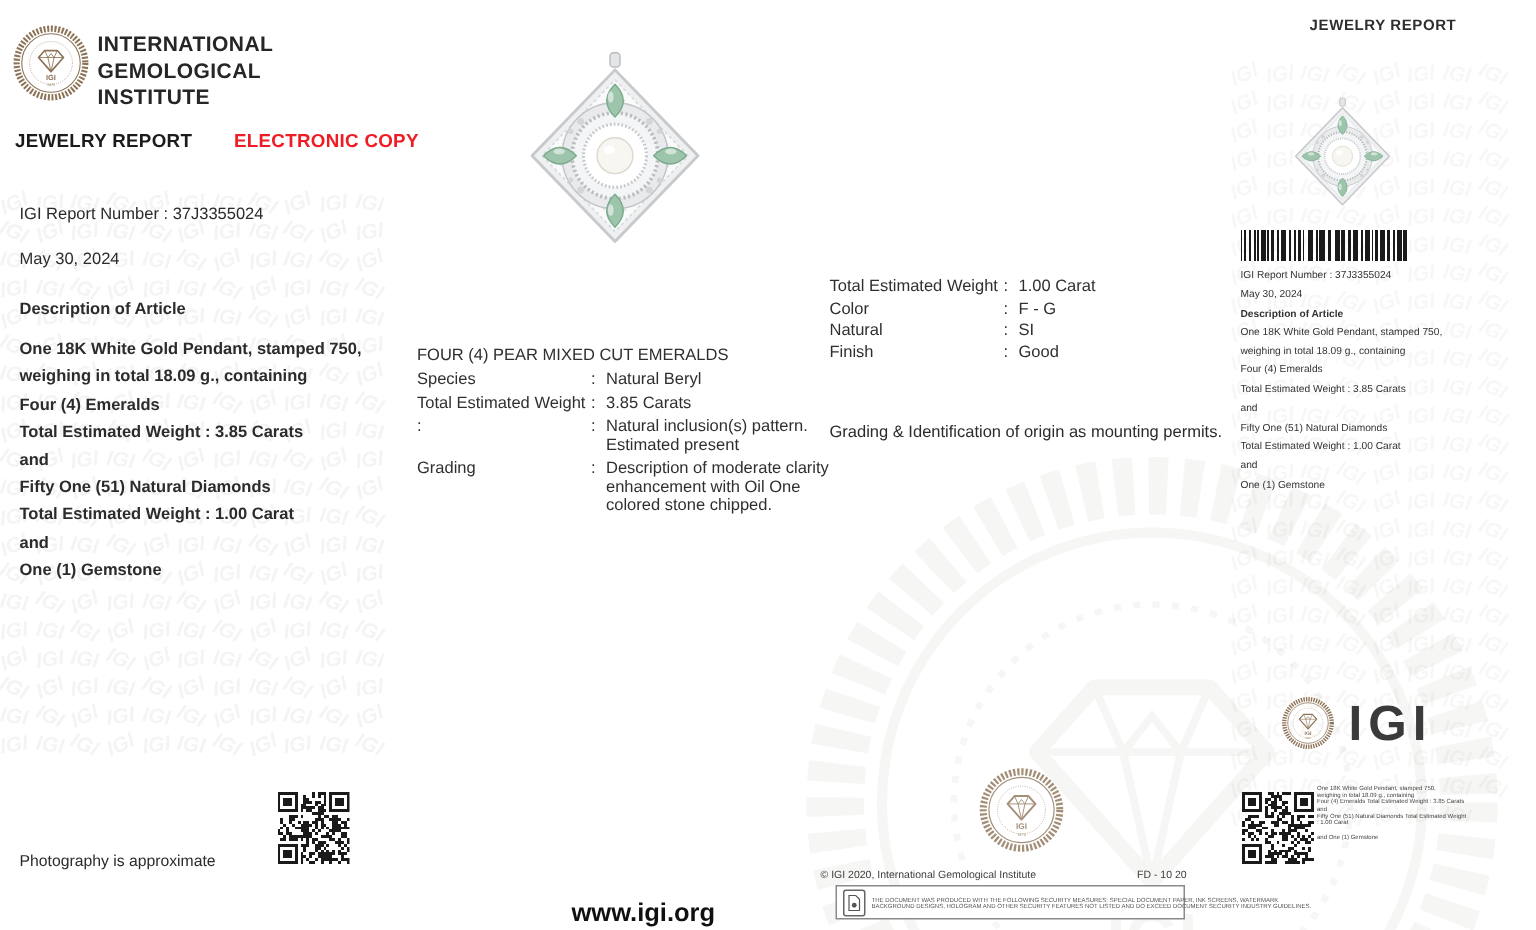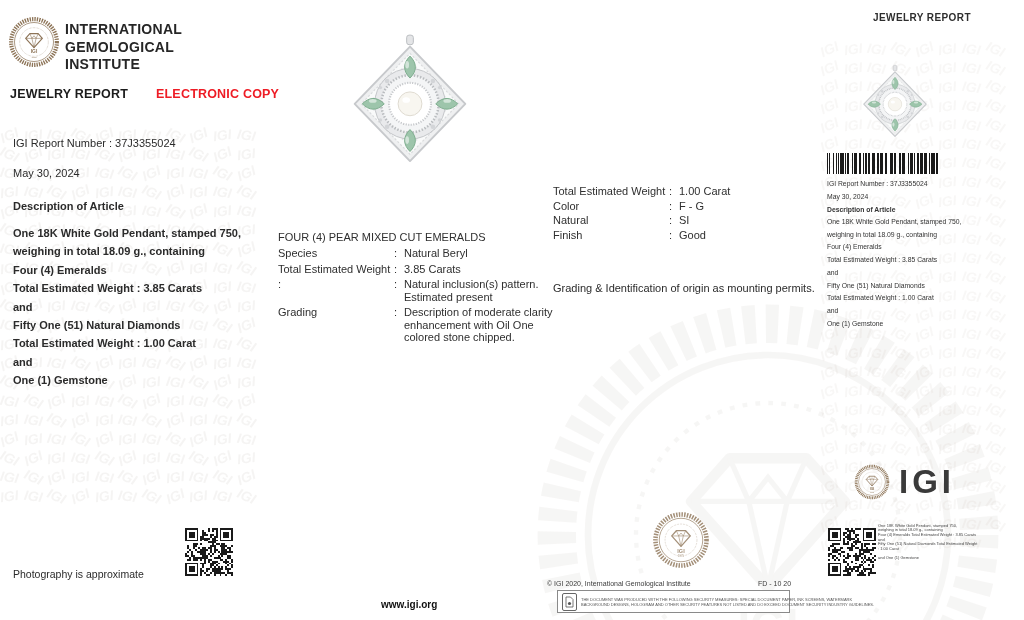--- a/index.html
+++ b/index.html
@@ -42,21 +42,21 @@
   .grading-note{position:absolute;left:553px;top:282px;font-size:11px;z-index:1;}
   .stamp-seal{position:absolute;left:652px;top:511px;width:58px;height:58px;opacity:0.8;z-index:1;}
   
   .copyright{position:absolute;left:547px;top:580px;font-size:7px;color:#3d3d3d;z-index:1;}
   .form-code{position:absolute;left:758px;top:580px;font-size:7px;color:#3d3d3d;z-index:1;}
   .security-box{position:absolute;left:557px;top:590px;width:233px;height:23px;box-sizing:border-box;
       border:1px solid #8a8a8a;background:#fff;display:flex;align-items:center;padding:2px 4px;gap:4px;z-index:1;}
   .sec-icon-box{width:13px;height:16px;border:1px solid #666;border-radius:2px;flex:none;
       display:flex;align-items:center;justify-content:center;}
   .sec-text{font-size:8px;line-height:9px;color:#555;transform:scale(0.5);transform-origin:0 50%;width:200%;white-space:nowrap;}
-  .website{position:absolute;left:381px;top:599px;font-size:10px;font-weight:bold;color:#101010;z-index:1;}
+  .website{position:absolute;left:381px;top:599px;font-size:17px;font-weight:bold;color:#101010;z-index:1;}
   
   .side-card{position:absolute;left:820px;top:0;width:204px;height:620px;z-index:1;}
   .sc-title{position:absolute;left:0;top:12px;width:100%;text-align:center;font-size:10px;
       font-weight:bold;letter-spacing:0.4px;color:#2e2e2e;}
   .sc-photo{position:absolute;left:40px;top:64px;width:70px;height:76px;}
   .sc-barcode{position:absolute;left:7px;top:153px;width:112px;height:21px;}
   .sc-report-number{position:absolute;left:7px;top:180px;font-size:6.8px;color:#333;}
   .sc-date{position:absolute;left:7px;top:193px;font-size:6.8px;color:#333;}
   .sc-desc-title{position:absolute;left:7px;top:206px;font-size:6.8px;font-weight:bold;color:#333;}
   .sc-lines{position:absolute;left:7px;top:219px;font-size:6.8px;color:#333;}

